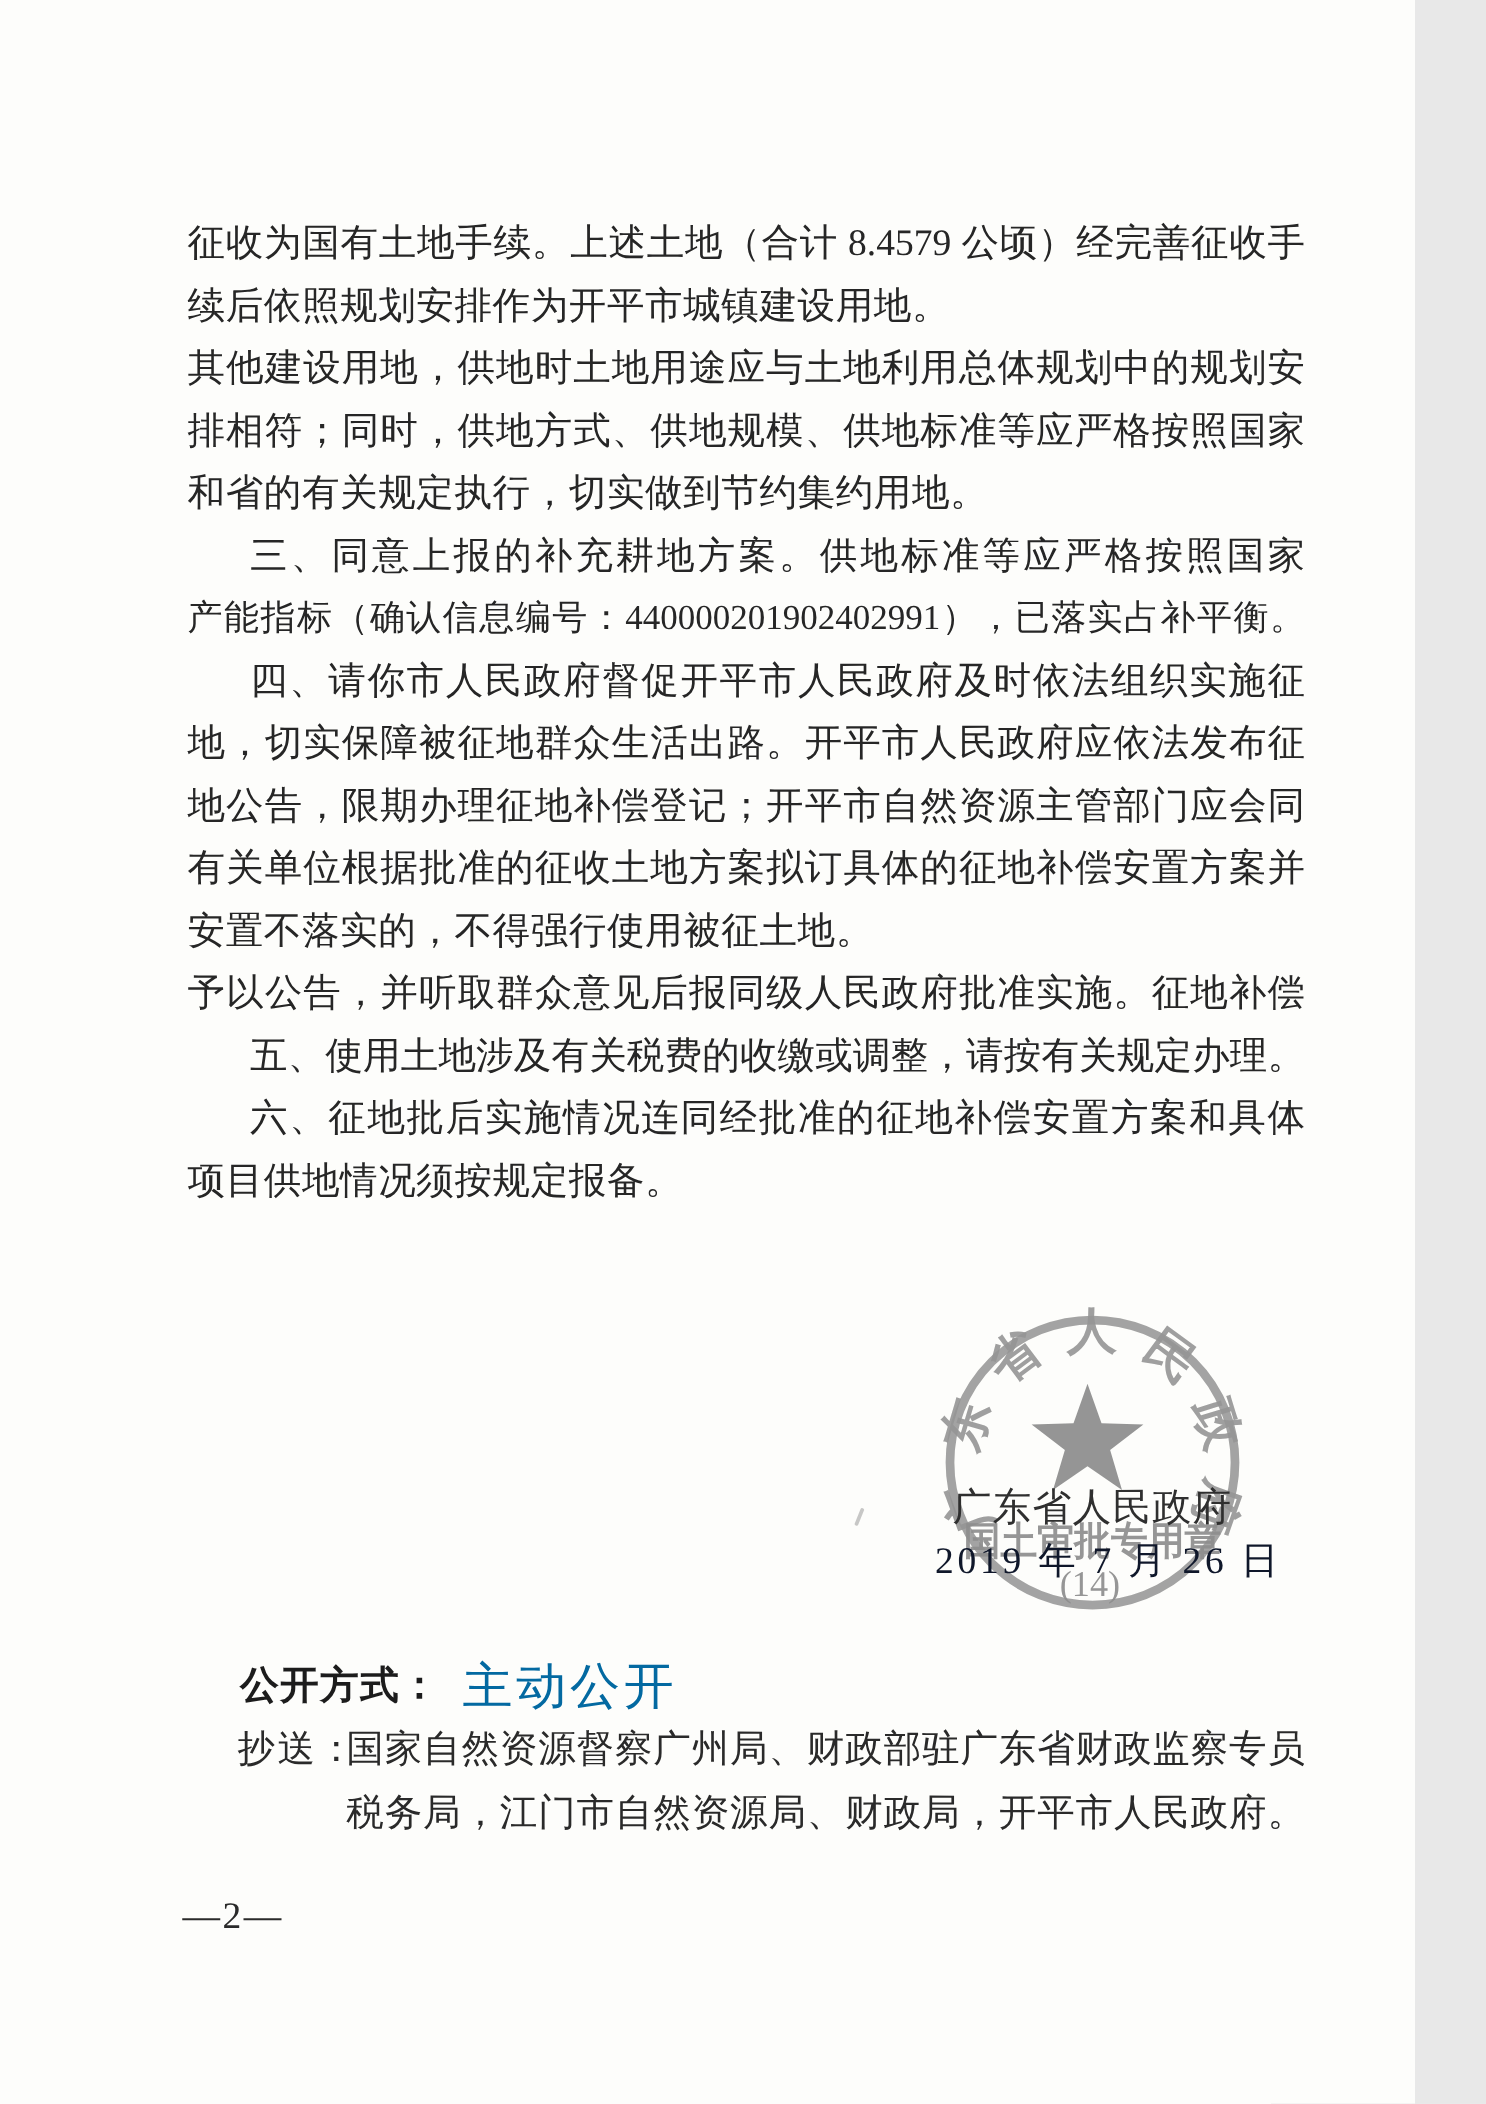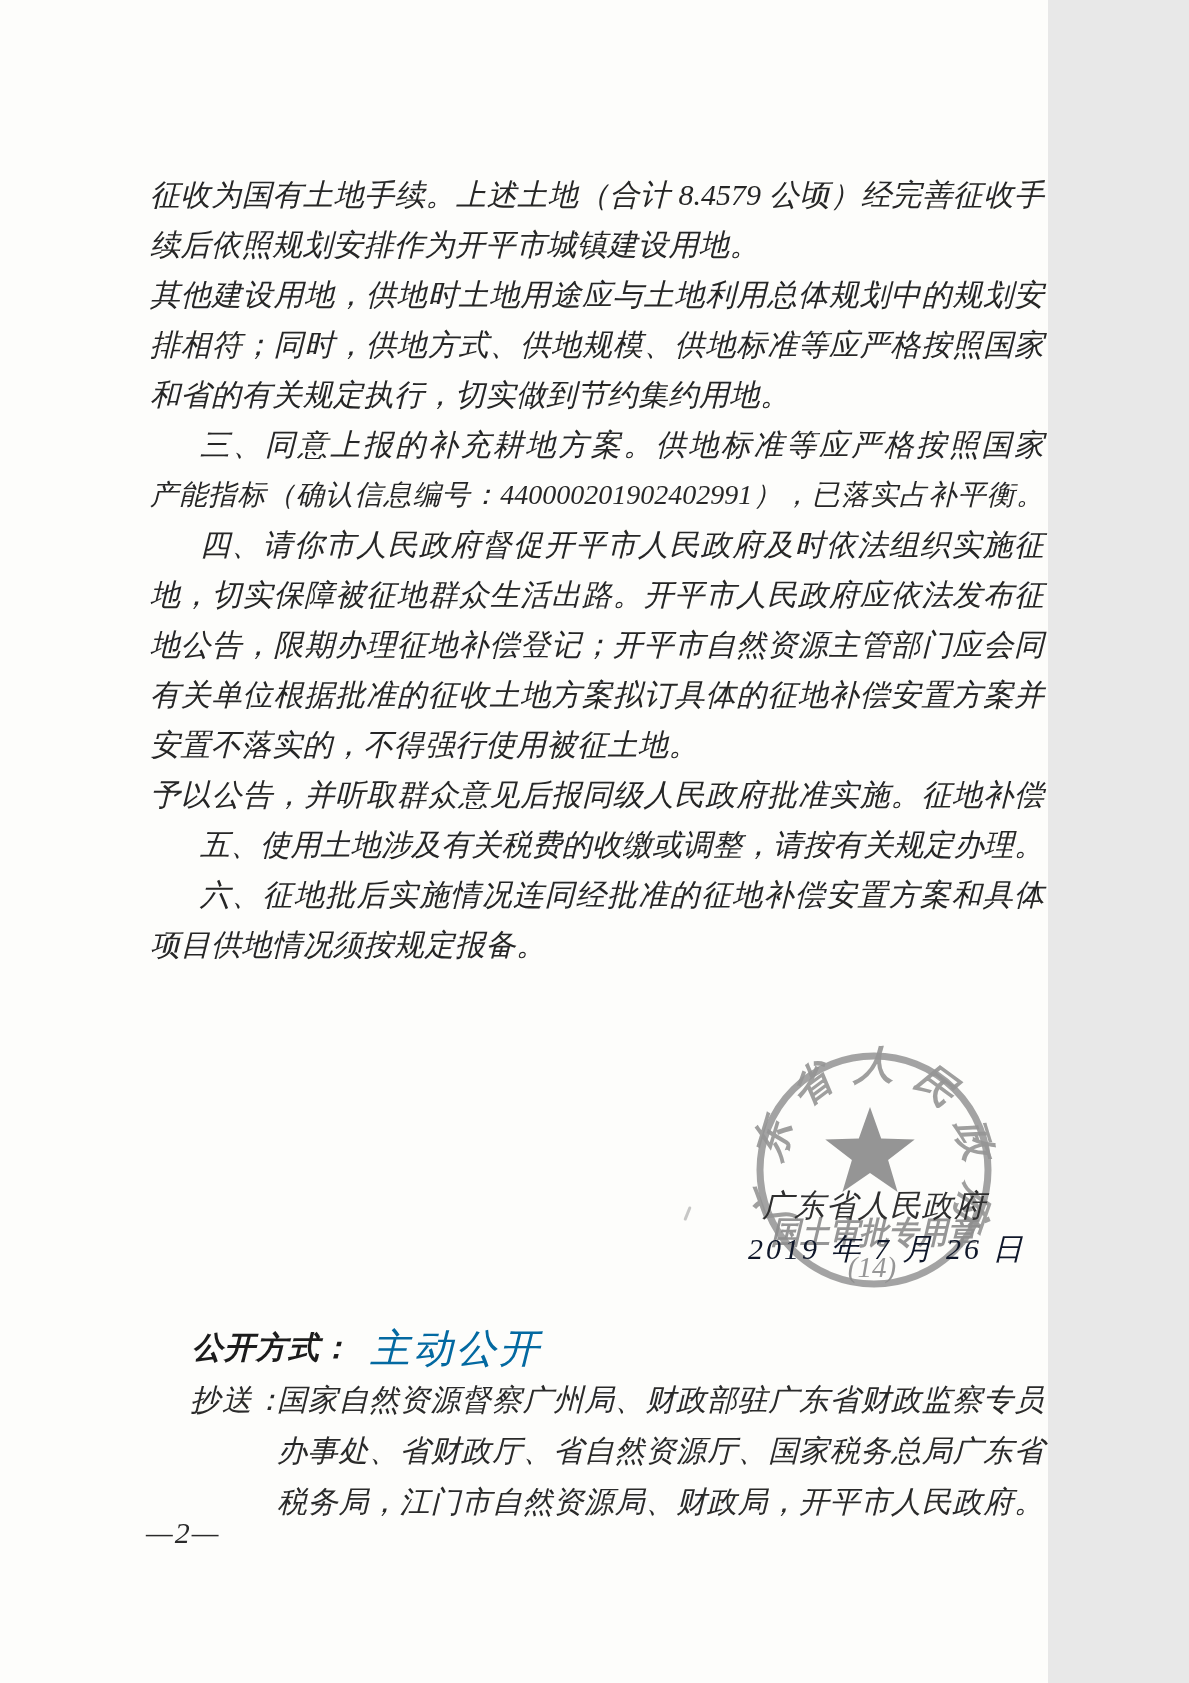--- a/index.html
+++ b/index.html
@@ -1,18 +1,18 @@
 <!DOCTYPE html>
 <html><head>
 <meta charset="utf-8">
 <style>
   html,body{margin:0;padding:0;background:#e8e8e8;}
   .page{
-    position:relative;width:1048px;height:1683px;background:#fdfdfb;
-    font-family:"Liberation Serif","DejaVu Serif",serif;color:#262626;overflow:hidden;font-style:italic;
+    position:relative;width:1132px;height:1683px;background:#fdfdfb;
+    font-family:"Liberation Serif","DejaVu Serif",serif;color:#262626;overflow:hidden;
   }
   
   .doc-body{position:absolute;left:150px;top:170px;width:894px;}
   .ln{height:50px;line-height:50px;font-size:30px;letter-spacing:.5px;}
   .ln.j{text-align:justify;text-align-last:justify;letter-spacing:0;}
   .ln.ind{padding-left:50px;}
   .ln.compact{font-size:28px;}
   
   .seal{position:absolute;left:744px;top:1042px;width:260px;height:260px;}
   .seal svg{display:block;}
@@ -76,21 +76,20 @@
   <div class="sig-date">2019 年 7 月 26 日</div>
 
   <div class="pub-row">
     <span class="pub-label">公开方式：</span>
     <span class="pub-value">主动公开</span>
   </div>
 
   <div class="cc-label">抄送：</div>
   <div class="cc-body">
     <div class="ln2">国家自然资源督察广州局、财政部驻广东省财政监察专员</div>
-    <div class="ln2">办事处、省财政厅、省自然资源厅、国家税务总局广东省</div>
     <div class="ln2">税务局，江门市自然资源局、财政局，开平市人民政府。</div>
   </div>
 
   <div class="page-num">—2—</div>
 
   <div class="noise"></div>
 
 </div>
 
 </body></html>

